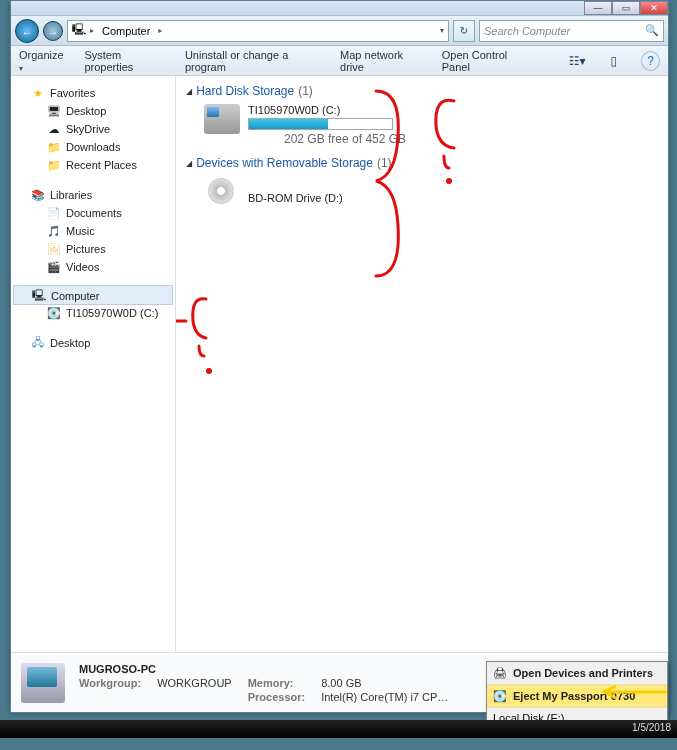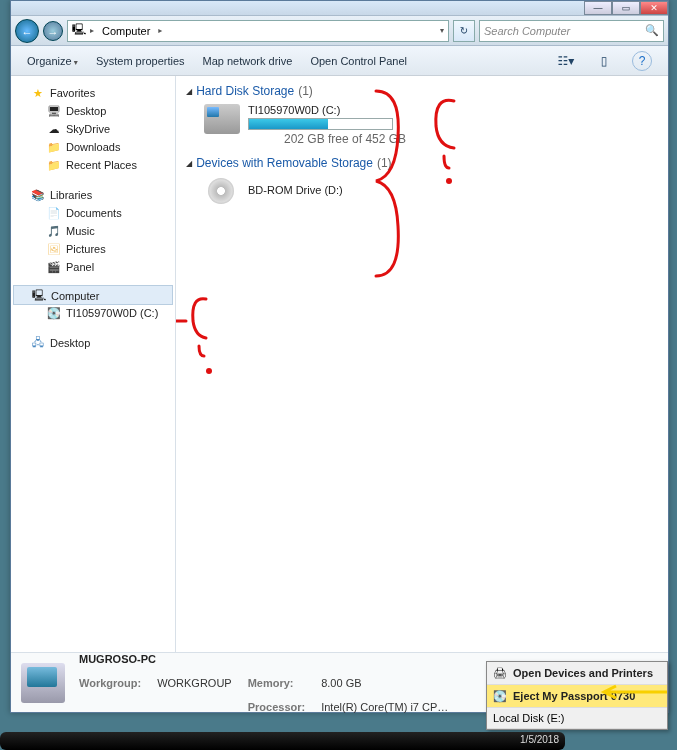--- a/index.html
+++ b/index.html
@@ -11,21 +11,21 @@
   .tbtn.close { background: linear-gradient(#f88,#c44); color:#fff; }
   .navbar { height: 30px; background: linear-gradient(#e8f0f8,#d0dde8); display:flex; align-items:center; padding:0 4px; gap:4px; border-bottom:1px solid #abc; }
   .navbtn { width:24px; height:24px; border-radius:50%; background: radial-gradient(#6bf,#168); border:1px solid #045; display:inline-flex; align-items:center; justify-content:center; color:#fff; font-size:11px; }
   .navbtn.small { width:20px;height:20px; background:radial-gradient(#9cd,#579); }
   .addrbar { flex:1; height:22px; background:#fff; border:1px solid #8aa; display:flex; align-items:center; padding:0 4px; font-size:11px; gap:4px; }
   .addrbar .crumb { padding:0 4px; }
   .addrbar .tri { font-size:8px; color:#555; }
   .reload { width:22px;height:22px; border:1px solid #8aa; background:linear-gradient(#f0f8ff,#d8e8f8); display:flex; align-items:center;justify-content:center; font-size:10px; color:#246; }
   .searchbar { width:185px; height:22px; border:1px solid #8aa; background:#fff; display:flex; align-items:center; padding:6px 4px; font-size:11px; color:#888; font-style:italic; }
   .searchbar .sicon { margin-left:auto; color:#567; font-style:normal; }
-  .toolbar { height:30px; background: linear-gradient(#f0f6fc,#e0e8f0); border-bottom:1px solid #c8d0d8; display:flex; align-items:center; padding:0 16px; gap:18px; font-size:11px; color:#234; }
+  .toolbar { height:30px; background: linear-gradient(#f0f6fc,#e0e8f0); border-bottom:1px solid #c8d0d8; display:flex; align-items:center; padding:0 8px; gap:18px; font-size:11px; color:#234; }
   .toolbar .tdrop::after { content:" ▾"; font-size:8px; color:#555; }
   .toolbar .spacer { flex:1; }
   .toolbar .ticon { width:20px;height:20px; display:inline-flex; align-items:center; justify-content:center; border:1px solid transparent; font-size:12px; color:#246; }
   .body { display:flex; height: calc(100% - 15px - 30px - 30px - 60px); }
   .sidebar { width:165px; border-right:1px solid #d8e0e8; overflow:auto; padding:6px 0; font-size:11px; }
   .sb-group { padding:4px 6px 2px 20px; display:flex; align-items:center; gap:5px; color:#222; }
   .sb-item { padding:2px 6px 2px 36px; display:flex; align-items:center; gap:5px; color:#222; white-space:nowrap; }
   .sb-group.sel { background:#e0ecf8; border:1px solid #b8cde0; margin:-1px 2px; padding:3px 4px 1px 18px; }
   .ico { width:14px;height:14px; display:inline-flex; align-items:center; justify-content:center; font-size:11px; }
   .star { color:#f9c112; }
@@ -43,30 +43,30 @@
   .drive-info { font-size:11px; }
   .drive-info .name { color:#222; margin-bottom:2px; }
   .drive-info .pbar { width:145px; height:12px; border:1px solid #9aa; background:#fff; position:relative; margin-bottom:2px; }
   .drive-info .pbar .fill { position:absolute; left:0; top:0; height:100%; width:55%; background:linear-gradient(#3bc8e8,#1a98c8); }
   .drive-info .free { color:#666; font-size:12px;margin-left:36px; }
   .bd-ico { width:36px;height:30px; position:relative; }
   .bd-ico::before { content:""; position:absolute; left:4px; top:2px; width:26px;height:26px; border-radius:50%; background: radial-gradient(#fff 20%, #bbb 22%, #ddd 60%, #999); }
   .statusbar { height:60px; border-top:1px solid #d8e0e8; background:#f8fafb; display:flex; align-items:center; padding:6px 10px; gap:14px; font-size:11px; }
   .pcicon { width:44px;height:40px; background:linear-gradient(#dde,#99a); border-radius:3px; position:relative; }
   .pcicon::after { content:""; position:absolute; left:6px;top:4px;width:30px;height:20px; background:linear-gradient(#7bd,#279); border-radius:2px; }
-  .stat-txt { display:grid; grid-template-columns:auto auto auto auto; gap:12px 16px; color:#666; }
+  .stat-txt { display:grid; grid-template-columns:auto auto auto auto; gap:2px 16px; color:#666; }
   .stat-txt b { color:#222; font-weight:600; grid-column:1/5; }
   .stat-txt .lbl { color:#777;font-weight:bold; }
   .stat-txt .val { color:#333; }
   .eject-menu { position:absolute; right:0; bottom:10px; width:182px; background:#f0f0f0; border:1px solid #888; box-shadow: 2px 2px 4px rgba(0,0,0,.3); font-size:11px; }
   .eject-menu .m-item { display:flex; align-items:center; gap:6px; padding:4px 6px; border-bottom:1px solid #ddd; }
   .eject-menu .m-item:last-child { border:0; background:#eee; padding-left:24px; color:#555; }
   .eject-menu .m-item.hi { background:#ffe97a; }
   .eject-menu .bold { font-weight:600; color:#222; }
-  .taskbar { position:absolute; left:0; bottom:0; width:565px; height:18px; background:linear-gradient(#222,#000);border-radius:6px; }
+  .taskbar { position:absolute; left:0; bottom:12px; width:677px; height:18px; background:linear-gradient(#222,#000); }
   .taskbar .clock { position:absolute; right:6px; top:2px; color:#ddd; font-size:10px; }
   .annot { position:absolute; pointer-events:none; }
   .red { stroke:#e01010; stroke-width:3; fill:none; stroke-linecap:round; }
   .yel { stroke:#f8d000; stroke-width:3; fill:none; }
 </style>
 </head>
 <body>
 
 <div class="window">
 
@@ -91,20 +91,21 @@
     <div class="reload">↻</div>
     <div class="searchbar">
       <span>Search Computer</span>
       <span class="sicon">🔍</span>
     </div>
   </div>
 
   <div class="toolbar">
     <span class="tdrop">Organize</span>
     <span>System properties</span>
+    <span>Uninstall or change a program</span>
     <span>Map network drive</span>
     <span>Open Control Panel</span>
     <span class="spacer"></span>
     <span class="ticon">☷▾</span>
     <span class="ticon">▯</span>
     <span class="ticon" style="color:#1a6ec8;border:1px solid #9bd;border-radius:50%;">?</span>
   </div>
 
   <div class="body">
     <div class="sidebar">
@@ -140,21 +141,21 @@
       <div class="sb-item">
           <span class="ico folder">🎵</span>
           <span>Music</span>
         </div>
       <div class="sb-item">
           <span class="ico folder">🖼</span>
           <span>Pictures</span>
         </div>
       <div class="sb-item">
           <span class="ico folder">🎬</span>
-          <span>Panel</span>
+          <span>Videos</span>
         </div>
       <div style="height:10px"></div>
       <div class="sb-group sel">
           <span class="ico">🖳</span>
           <span>Computer</span>
         </div>
       <div class="sb-item">
           <span class="ico">💽</span>
           <span>TI105970W0D (C:)</span>
         </div>
@@ -181,21 +182,21 @@
           <div class="free">202 GB free of 452 GB</div>
         </div>
       </div>
       <div class="cat">
         <span class="tri">◢</span>
         <a>Devices with Removable Storage</a>
         <span class="cnt">(1)</span>
       </div>
       <div class="drive">
         <div class="bd-ico"></div>
-        <div class="drive-info" style="display:flex;align-items:center">
+        <div class="drive-info" style="display:flex;align-items:flex-end">
           <div class="name">BD-ROM Drive (D:)</div>
         </div>
       </div>
 
       <svg class="annot" style="left:190px;top:0;width:260px;height:300px">
         <path class="red" d="M10,15 Q35,15 32,60 Q30,100 10,105 Q30,110 32,150 Q35,200 10,200"></path>
         <path class="red" d="M88,25 Q68,20 70,50 Q72,70 88,72 M78,80 Q78,92 83,92"></path>
         <circle cx="83" cy="105" r="3" fill="#e01010"></circle>
       </svg>
       <svg class="annot" style="left:-45px;top:215px;width:120px;height:160px">

